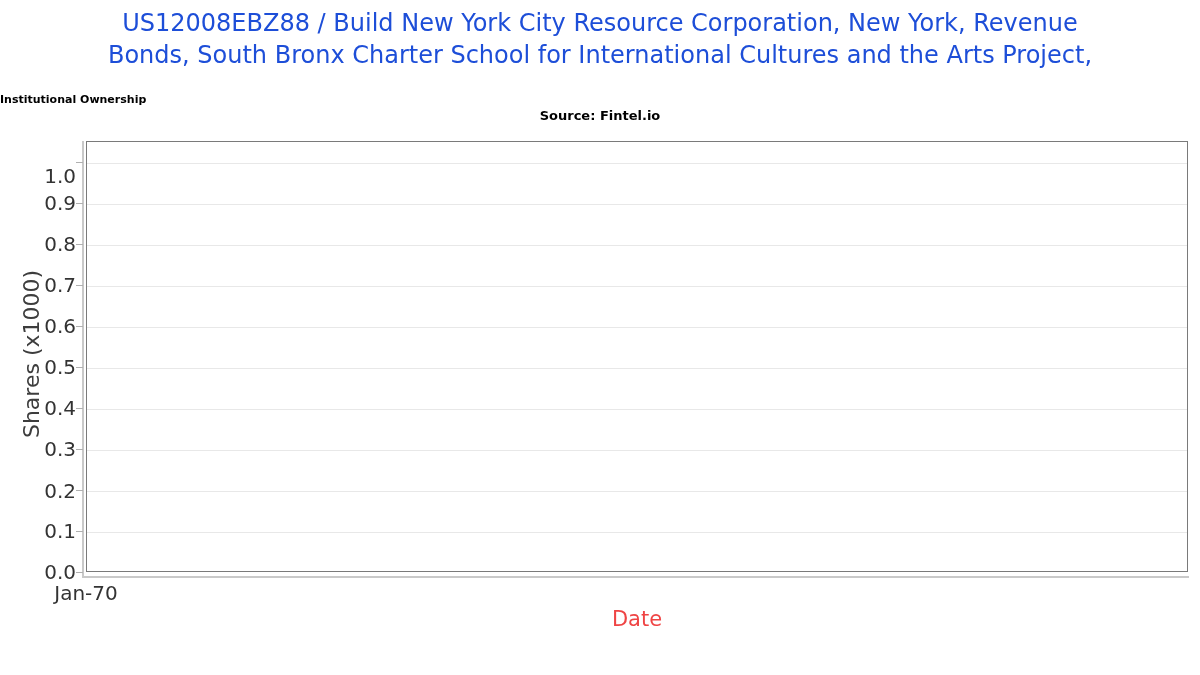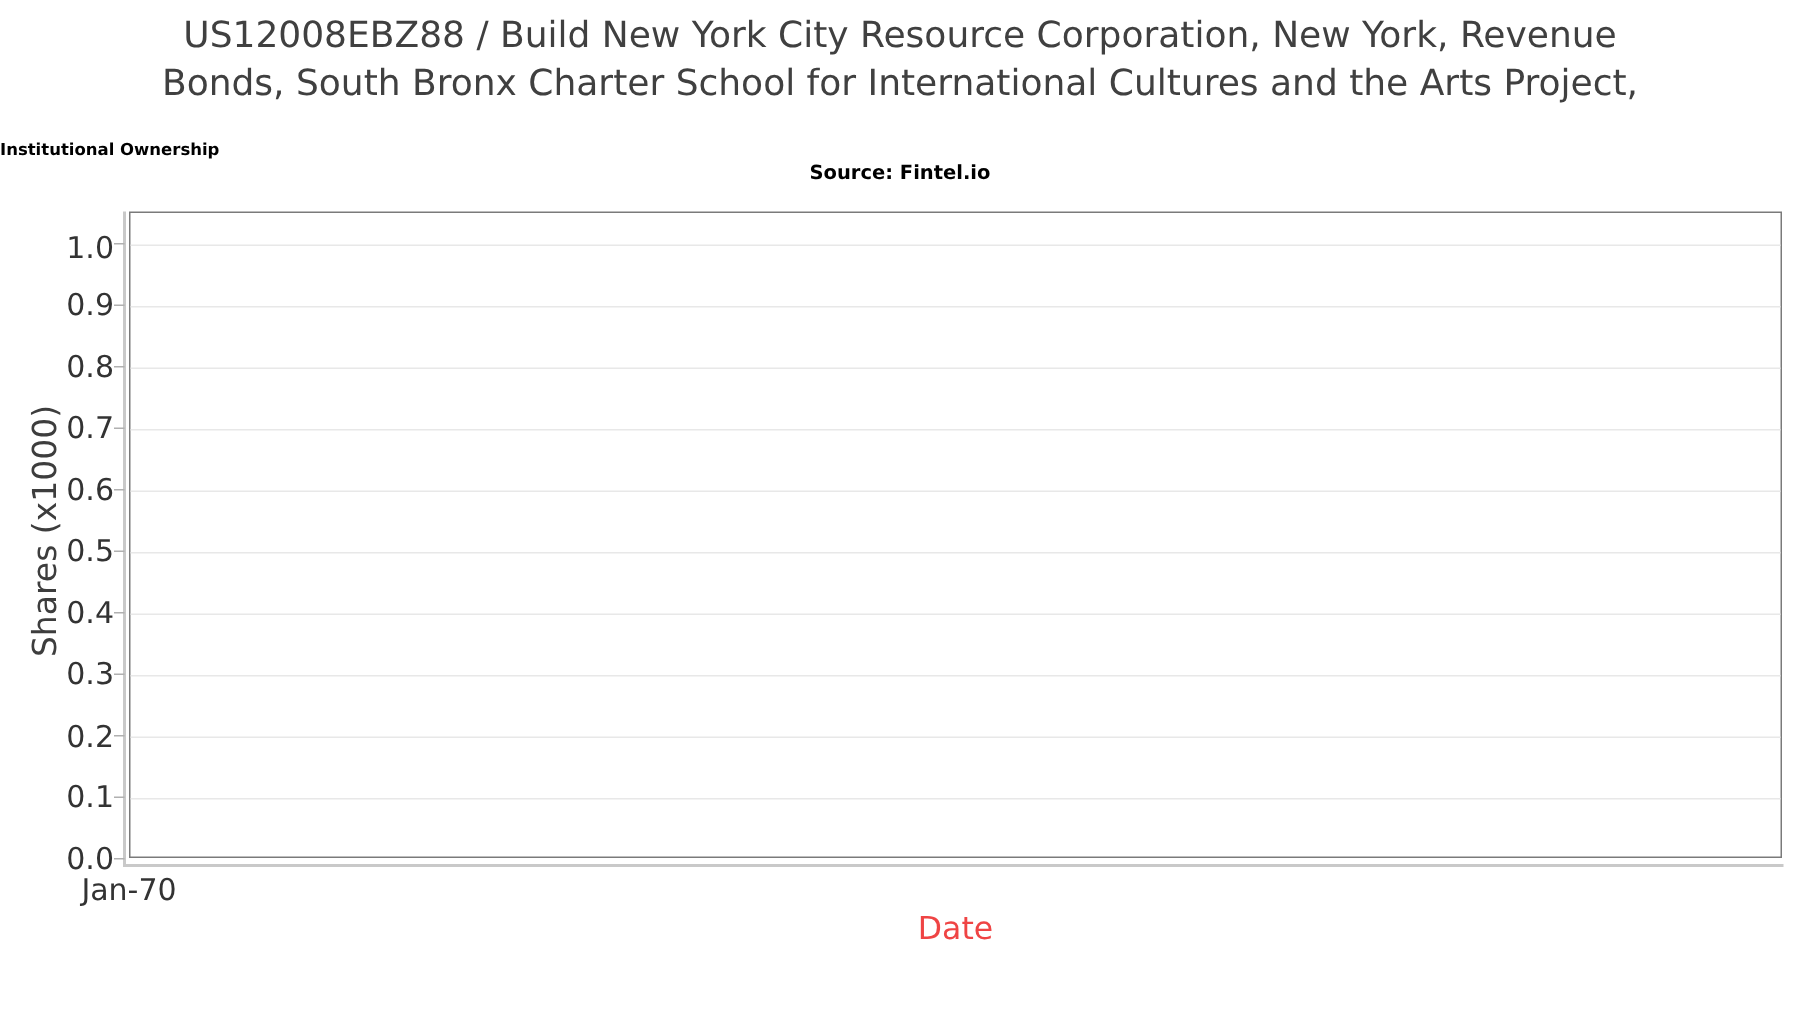--- a/index.html
+++ b/index.html
@@ -11,21 +11,21 @@
     background: #ffffff;
     overflow: hidden;
     font-family: "DejaVu Sans", "Liberation Sans", sans-serif;
   }
   
   .chart-title {
     padding-top: 7px;
     text-align: center;
     font-size: 24px;
     line-height: 32px;
-    color: #404040;
+    color: #1d4ed8;
     font-weight: 400;
   }
   .chart-subtitle {
     margin-top: 21px;
     text-align: left;
     font-size: 11px;
     line-height: 16px;
     font-weight: bold;
     color: #000000;
   }
@@ -146,21 +146,21 @@
         <div class="gridline" style="top: 185px;"></div>
         <div class="gridline" style="top: 226px;"></div>
         <div class="gridline" style="top: 267px;"></div>
         <div class="gridline" style="top: 308px;"></div>
         <div class="gridline" style="top: 349px;"></div>
         <div class="gridline" style="top: 390px;"></div>
       </div>
 
     <div id="y-ticks">
         <div class="y-tick-mark" style="position: absolute; left: 76px; top: 162px;"></div>
-        <div class="y-tick-label" style="top: 153px;">1.0</div>
+        <div class="y-tick-label" style="top: 164px;">1.0</div>
         <div class="y-tick-mark" style="position: absolute; left: 76px; top: 203px;"></div>
         <div class="y-tick-label" style="top: 191px;">0.9</div>
         <div class="y-tick-mark" style="position: absolute; left: 76px; top: 244px;"></div>
         <div class="y-tick-label" style="top: 232px;">0.8</div>
         <div class="y-tick-mark" style="position: absolute; left: 76px; top: 285px;"></div>
         <div class="y-tick-label" style="top: 273px;">0.7</div>
         <div class="y-tick-mark" style="position: absolute; left: 76px; top: 326px;"></div>
         <div class="y-tick-label" style="top: 314px;">0.6</div>
         <div class="y-tick-mark" style="position: absolute; left: 76px; top: 367px;"></div>
         <div class="y-tick-label" style="top: 355px;">0.5</div>

